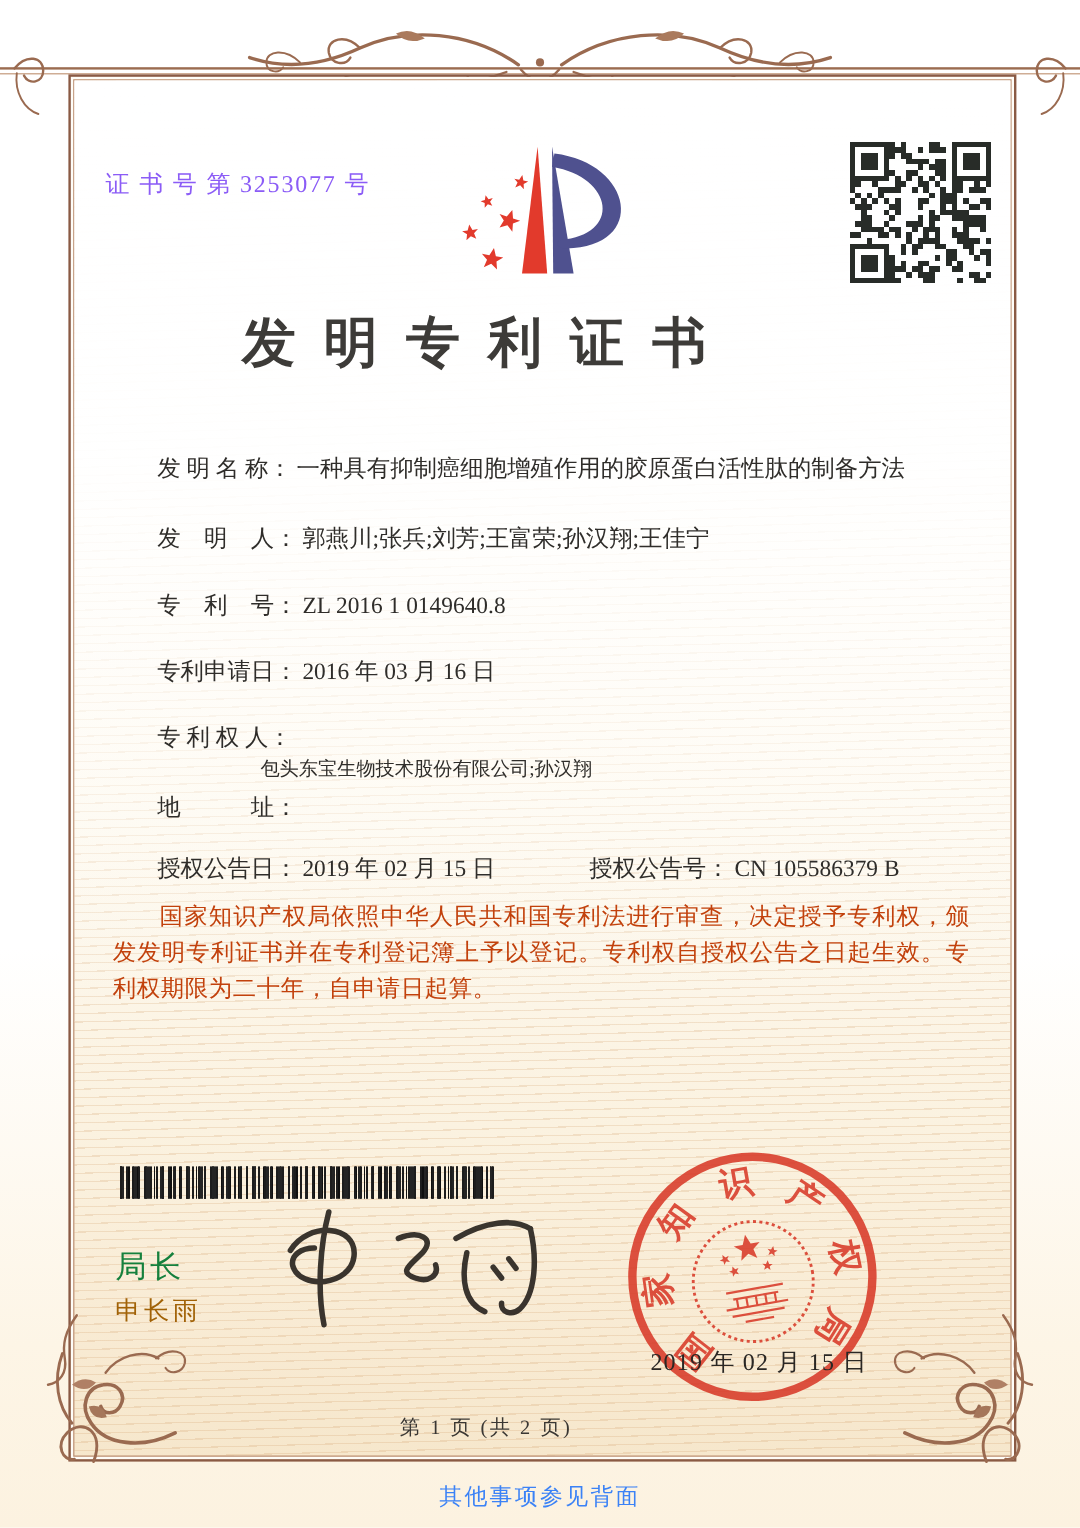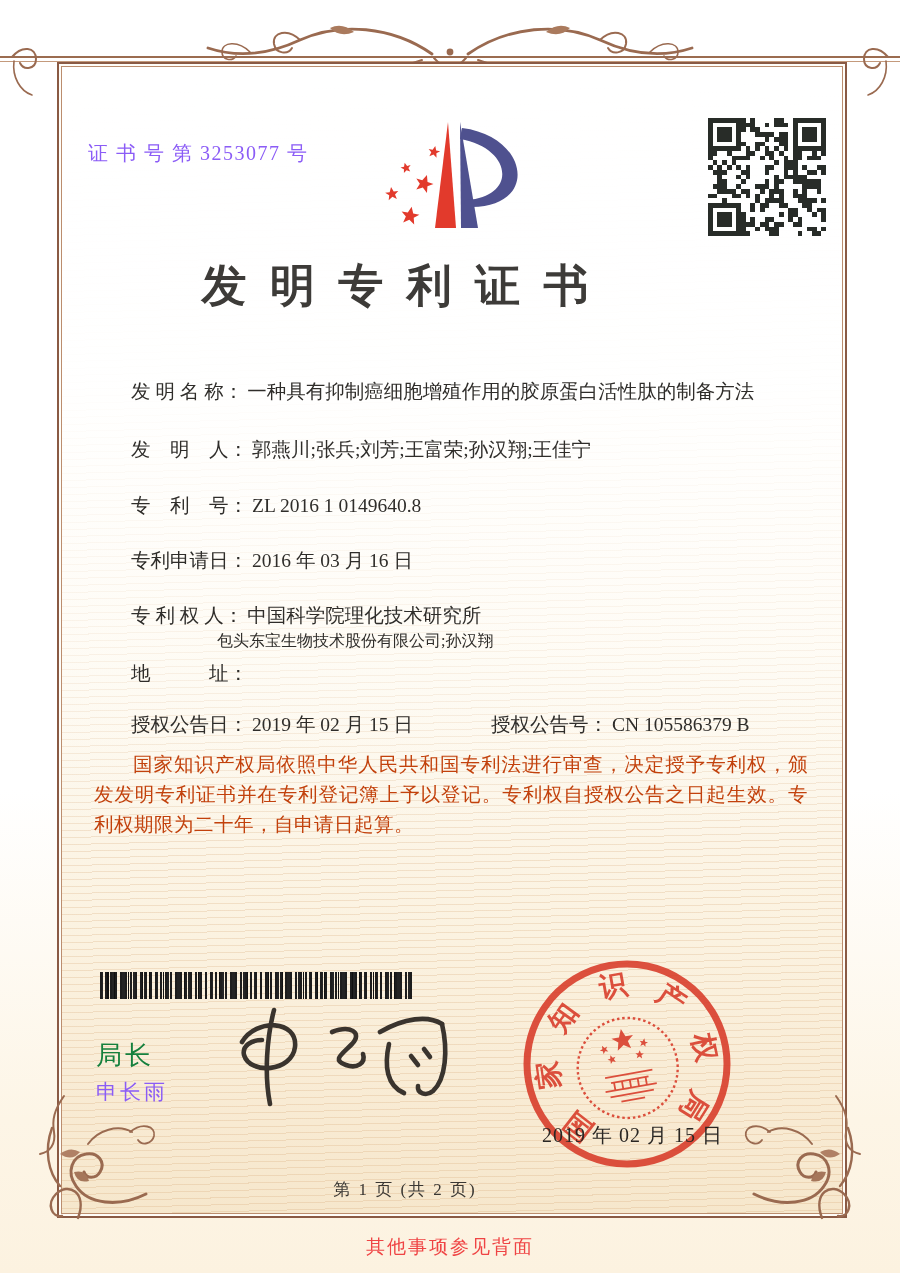--- a/index.html
+++ b/index.html
@@ -40,28 +40,28 @@
   
   .barcode{
     left:100px;top:972px;width:312px;height:27px;
     background:
       repeating-linear-gradient(90deg,#1d1d1d 0 2px,rgba(0,0,0,0) 2px 5px),
       repeating-linear-gradient(90deg,#242424 0 3px,rgba(0,0,0,0) 3px 11px),
       repeating-linear-gradient(90deg,#101010 0 1.5px,rgba(0,0,0,0) 1.5px 7px);
   }
   
   .sig-title{left:96px;top:1038px;font-size:26px;letter-spacing:3px;color:#15803d;}
-  .sig-name{left:96px;top:1078px;font-size:21px;letter-spacing:3px;color:#8b5cf6;}
+  .sig-name{left:96px;top:1078px;font-size:21px;letter-spacing:3px;color:#a16207;}
   .sig-img{left:212px;top:1002px;}
   .seal{left:512px;top:949px;z-index:4;}
   .seal-date{left:542px;top:1122px;font-size:20px;letter-spacing:1px;color:#2a2724;z-index:5;}
   .pagination{left:57px;top:1178px;width:696px;text-align:center;font-size:17px;
               letter-spacing:2px;color:#3a3733;}
   .footer-note{left:0;top:1234px;width:900px;text-align:center;font-size:19px;
-               letter-spacing:2px;color:#ef4444;}
+               letter-spacing:2px;color:#3b82f6;}
   .orn{pointer-events:none;}
   svg text{font-family:"Liberation Serif","DejaVu Serif",serif;}
 </style>
 </head>
 <body>
 
 <svg class="abs orn" style="left:0;top:0" width="900" height="100" viewBox="0 0 900 100">
   <rect x="0" y="56" width="900" height="2" fill="#9b6c50"></rect>
   <rect x="0" y="61" width="900" height="1" fill="#c49a7c"></rect>
   <g stroke="#9a6a50" fill="none" stroke-linecap="round">
@@ -444,21 +444,20 @@
 <div class="abs row" style="top:492px">
   <span class="lbl">专　利　号：</span>
   <span class="val">ZL 2016 1 0149640.8</span>
 </div>
 <div class="abs row" style="top:547px">
   <span class="lbl">专利申请日：</span>
   <span class="val">2016 年 03 月 16 日</span>
 </div>
 <div class="abs row" style="top:602px">
   <span class="lbl">专 利 权 人：</span>
-  <span class="val">中国科学院理化技术研究所</span>
 </div>
 <div class="abs cont" style="top:631px">包头东宝生物技术股份有限公司;孙汉翔</div>
 <div class="abs row" style="top:660px">
   <span class="lbl">地　　　址：</span>
 </div>
 <div class="abs row" style="top:711px">
   <span class="lbl">授权公告日：</span>
   <span class="val">2019 年 02 月 15 日</span>
 </div>
 <div class="abs row" style="left:455px;top:711px">

